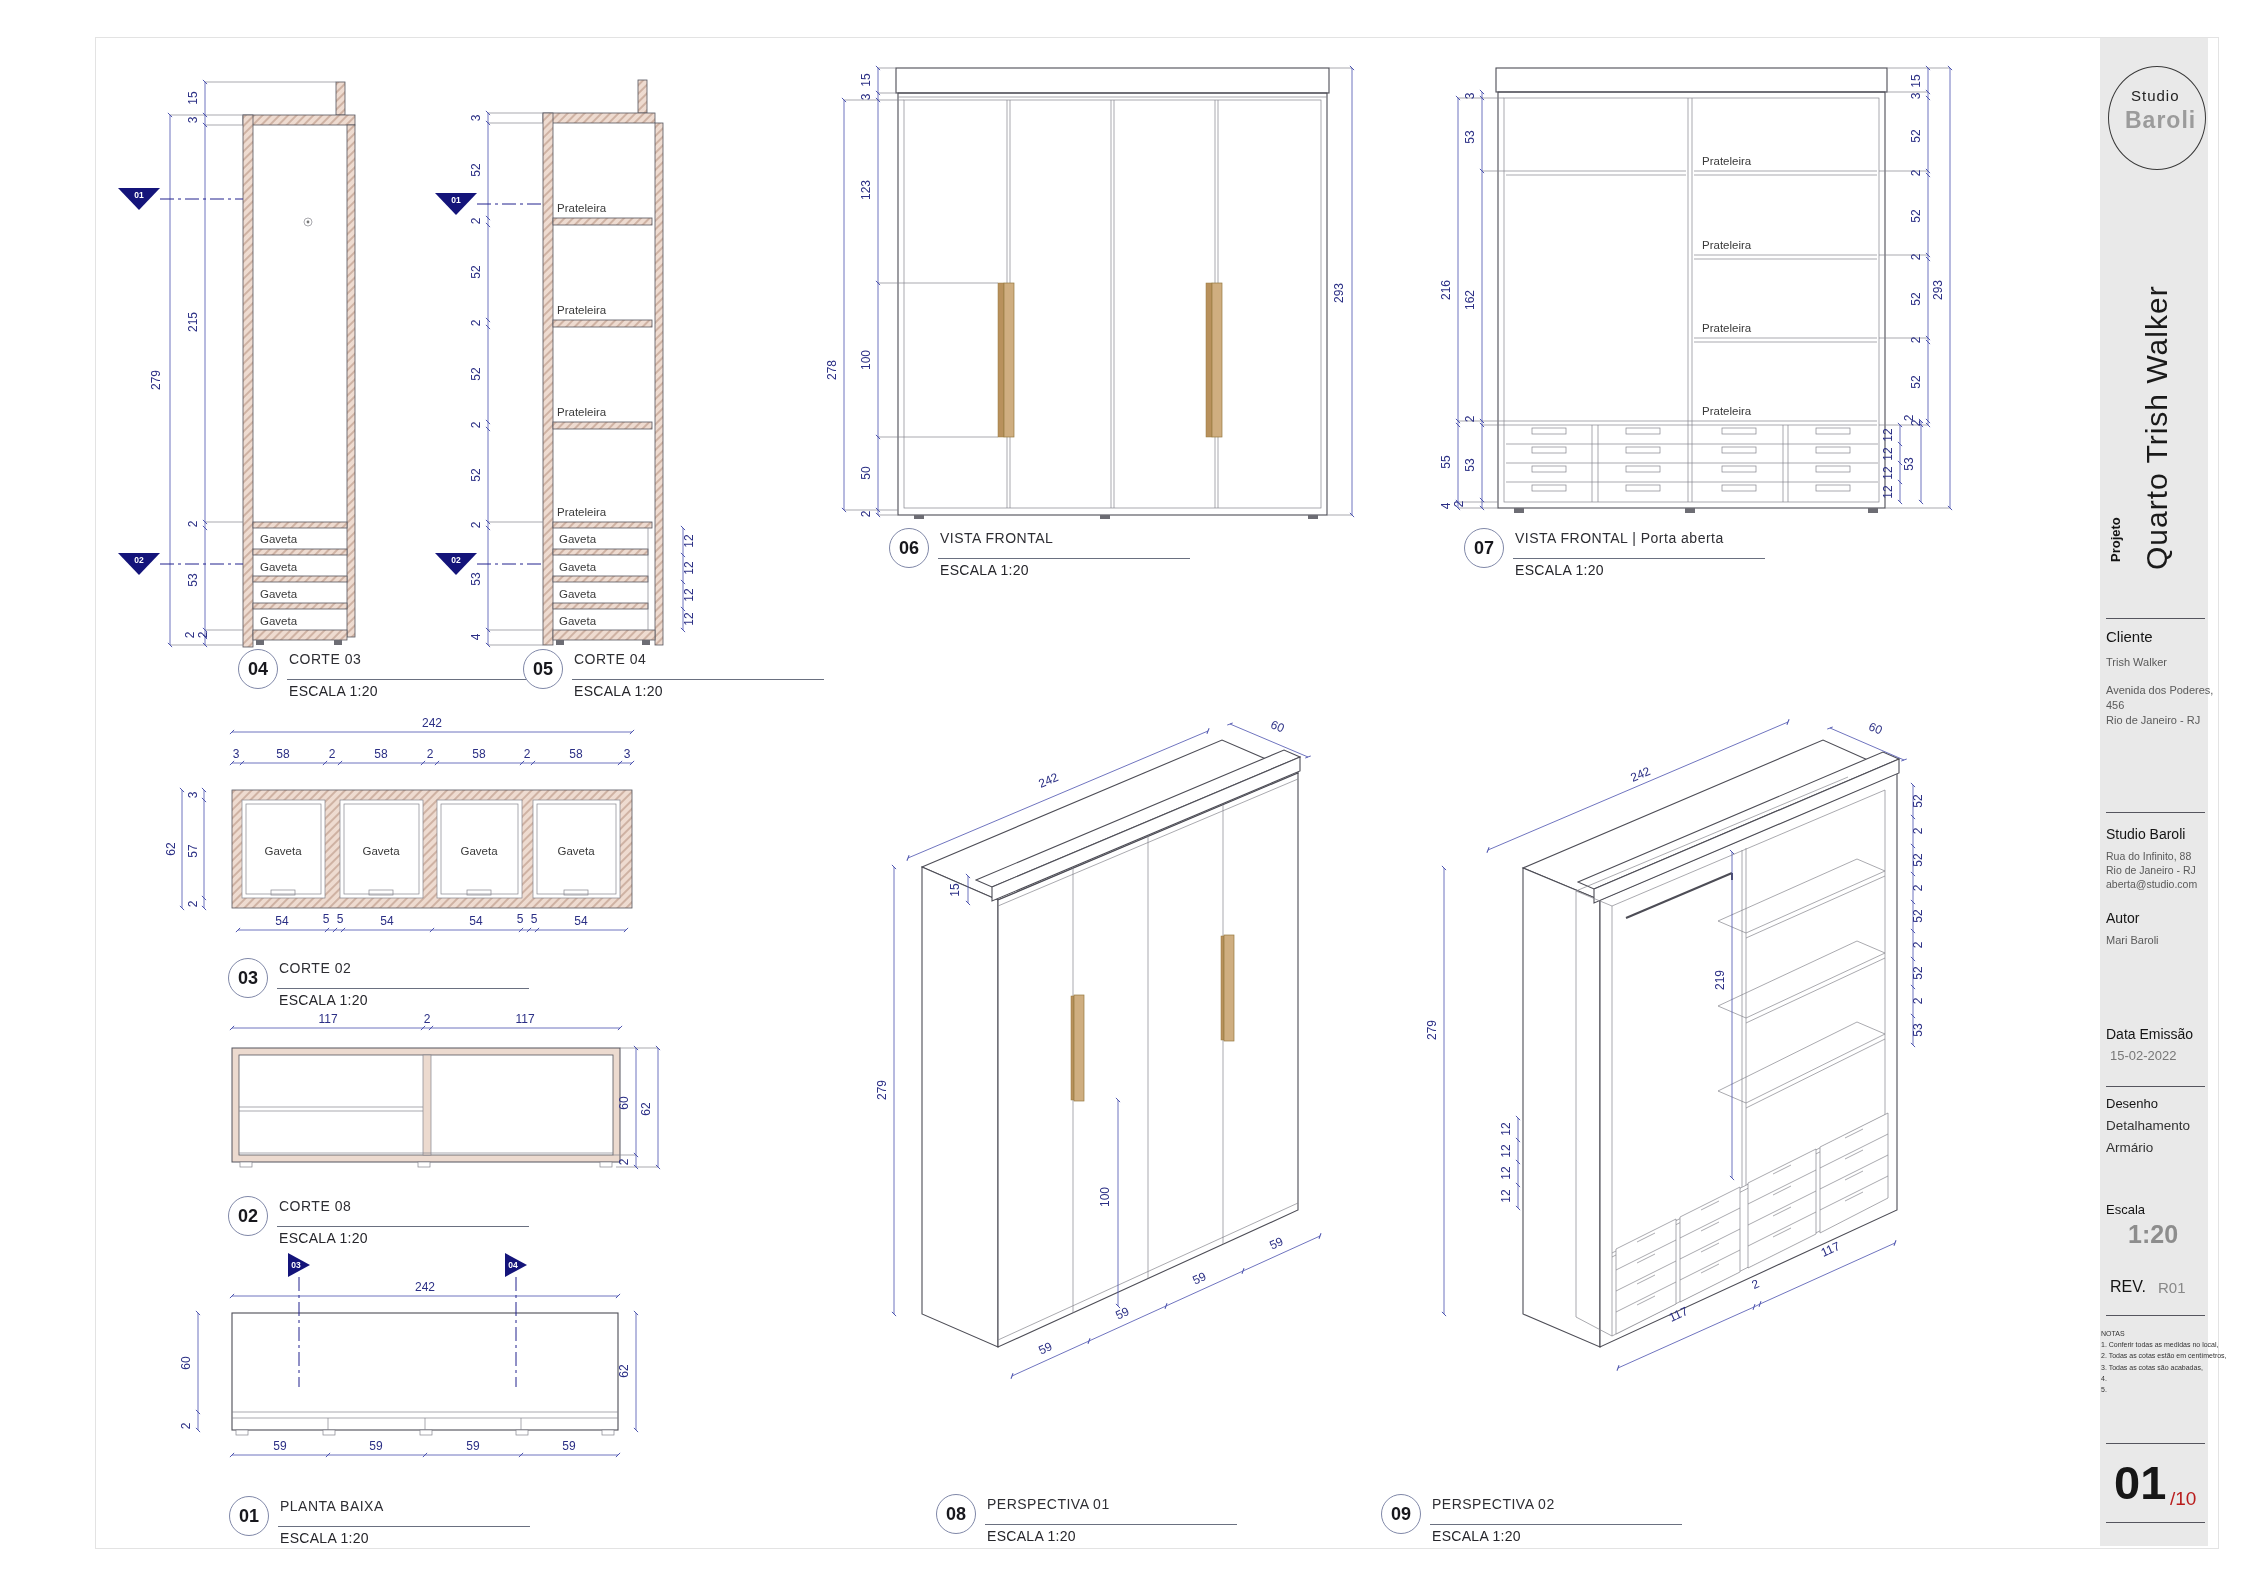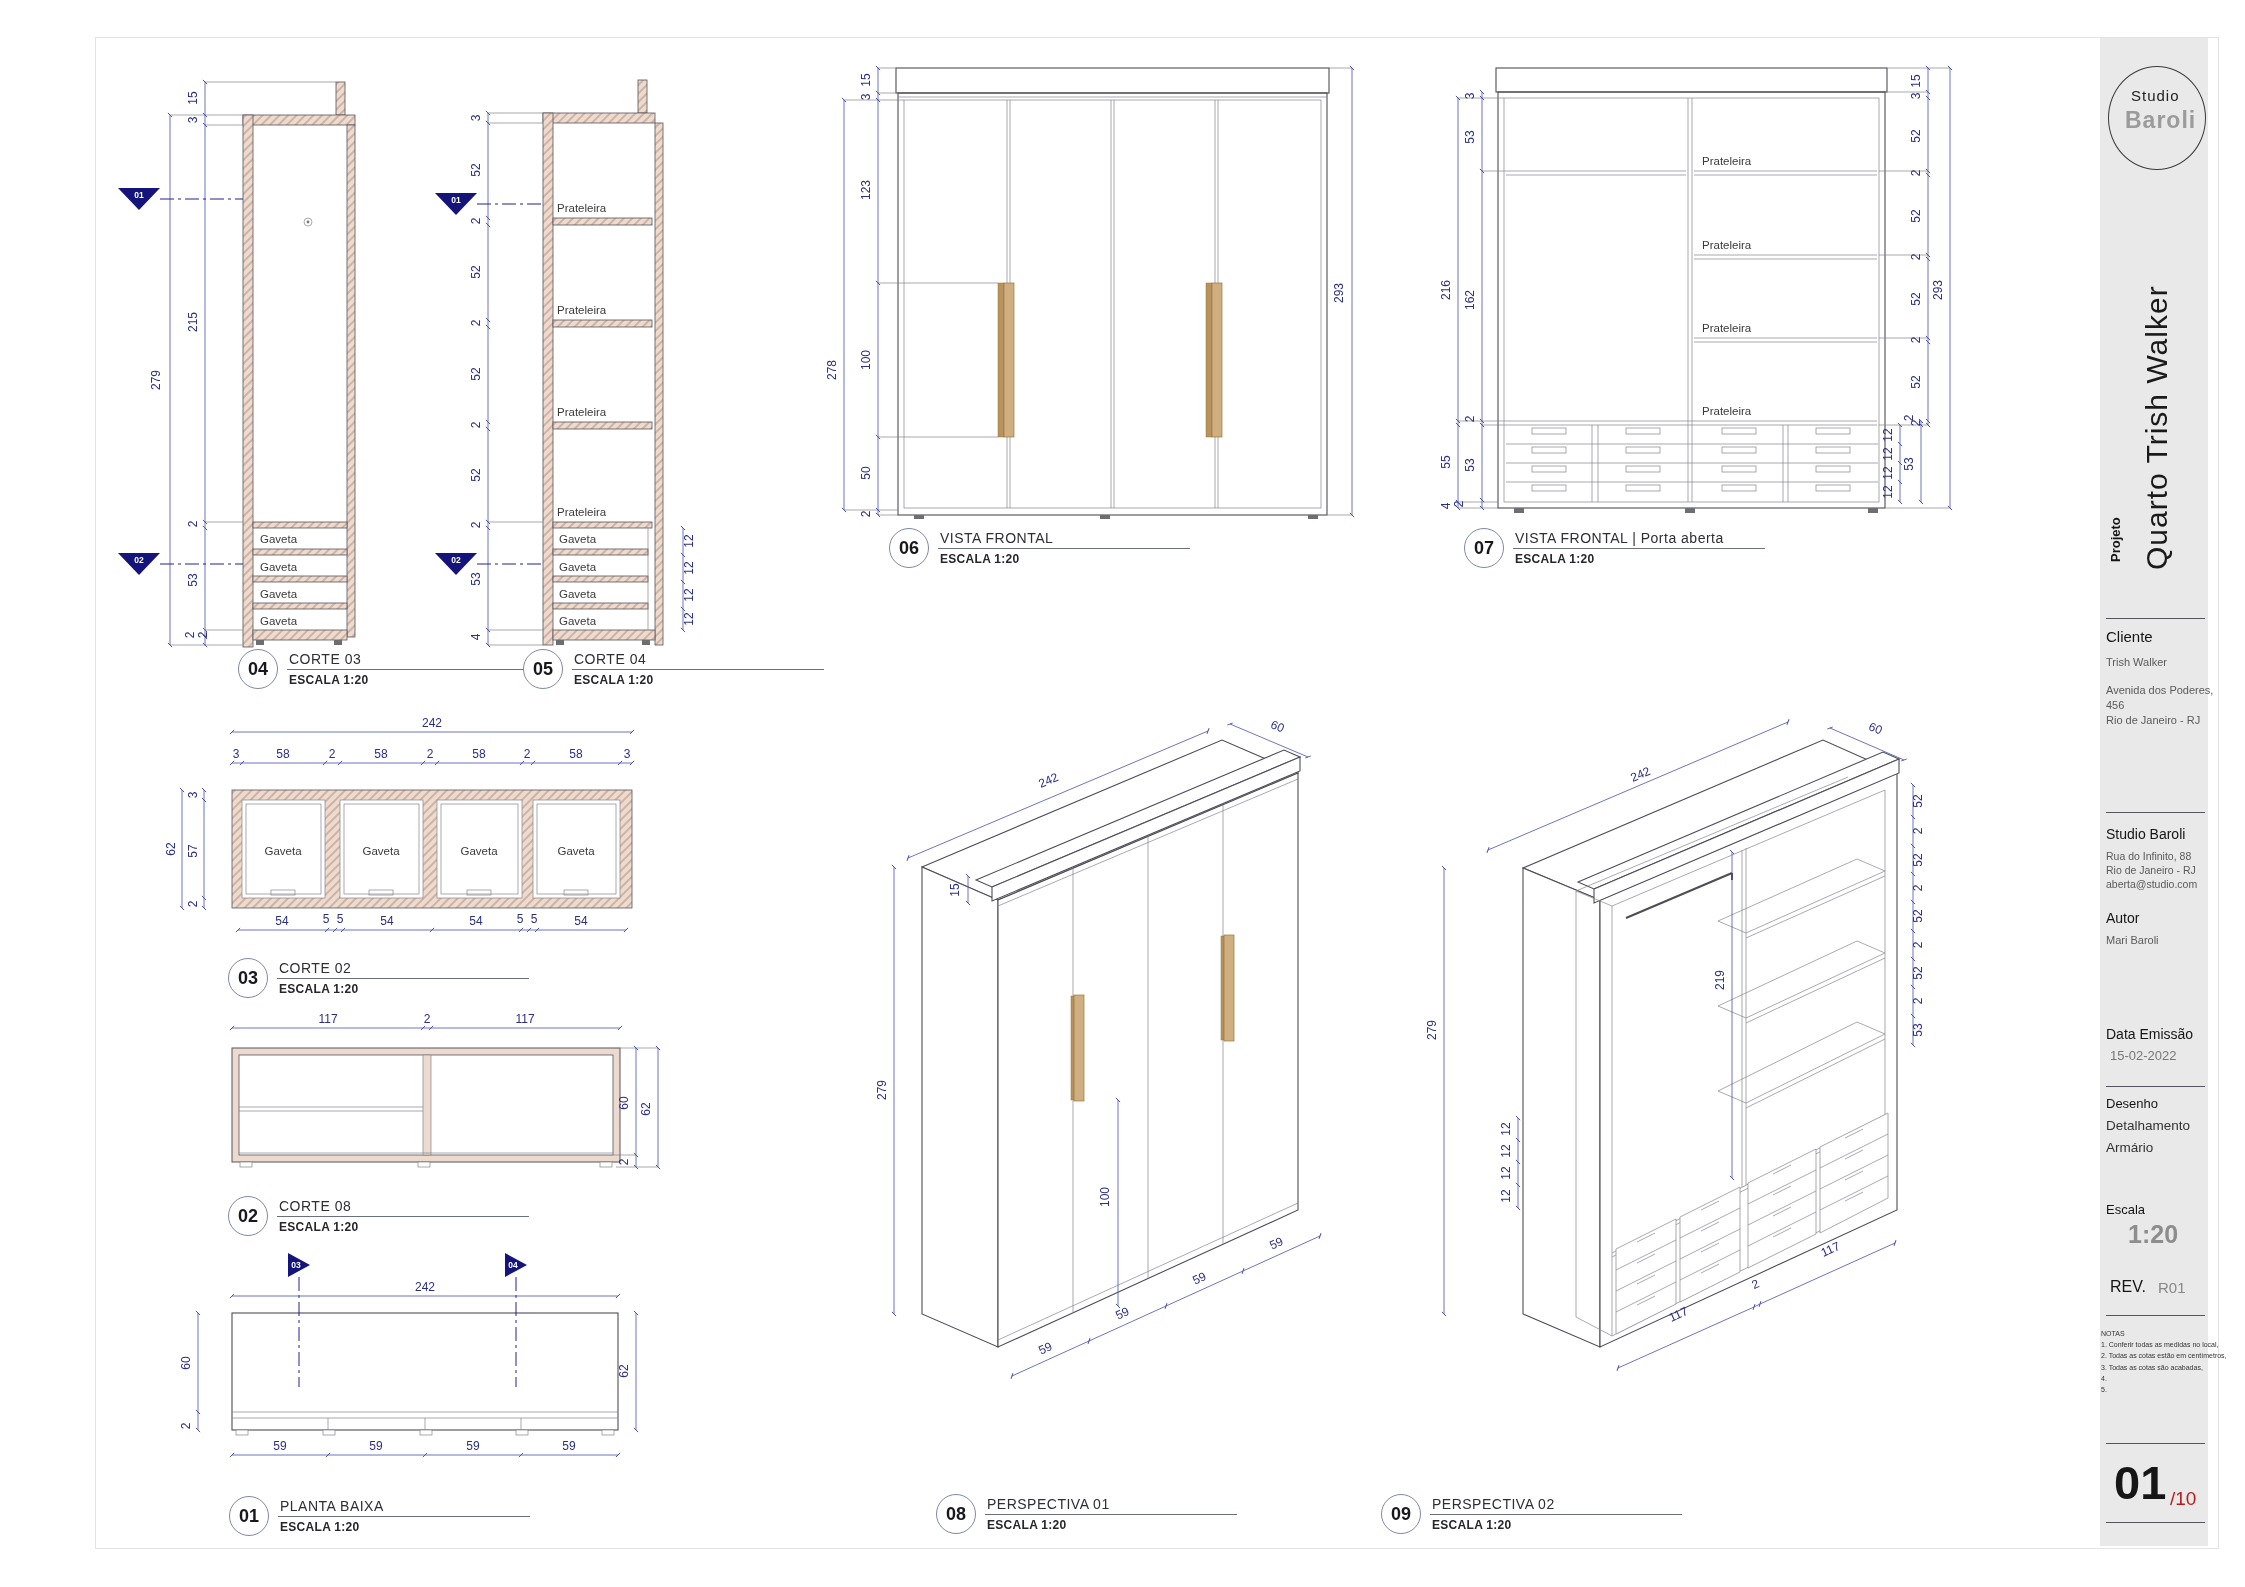--- a/index.html
+++ b/index.html
@@ -22,22 +22,22 @@
   .wood2{fill:#b8915c;stroke:#96793f;stroke-width:0.5}
   .mkf{fill:#14147a}
   .mkt{fill:#ffffff;font-size:8.5px;font-weight:bold;text-anchor:middle}
   .dash{fill:none;stroke:#23238e;stroke-width:1;stroke-dasharray:14 4 3 4}
   .feet{fill:#6d6d74}
   .rod{fill:none;stroke:#4d4d56;stroke-width:2}
   .vlabel{position:absolute;display:flex;gap:9px;align-items:flex-start}
   .vl-circle{width:38px;height:38px;border-radius:50%;border:1.4px solid #8088a8;color:#17171c;
              font-size:18px;font-weight:bold;display:flex;align-items:center;justify-content:center;background:#fff}
   .vl-title{font-size:14px;letter-spacing:.5px;color:#2e2e33;border-bottom:1.6px solid #6a7080;
-            padding:2px 0 2px 2px;width:250px;white-space:nowrap}
-  .vl-scale{font-size:12px;font-weight:bold;color:#26262b;padding:3px 0 0 2px;letter-spacing:.3px}
+            padding:2px 0 12px 2px;width:250px;white-space:nowrap}
+  .vl-scale{font-size:14px;font-weight:normal;color:#26262b;padding:3px 0 0 2px;letter-spacing:.3px}
   .tb{position:absolute;left:2100px;top:38px;width:108px;height:1508px;background:#e9e9e9}
   .abs{position:absolute}
   .vert{writing-mode:vertical-rl;transform:rotate(180deg)}
   .tb-div{position:absolute;left:2106px;width:99px;border-top:1px solid #55555e}
   .tb-h{font-weight:normal;color:#141414}
   .tb-s{color:#5a5a5a}
   .logo{position:absolute;left:2108px;top:66px;width:96px;height:102px;border:1.5px solid #3a3a3a;border-radius:50%}
   .notas{font-size:7px;color:#333;line-height:1.6;white-space:nowrap}
 </style>
 </head>

